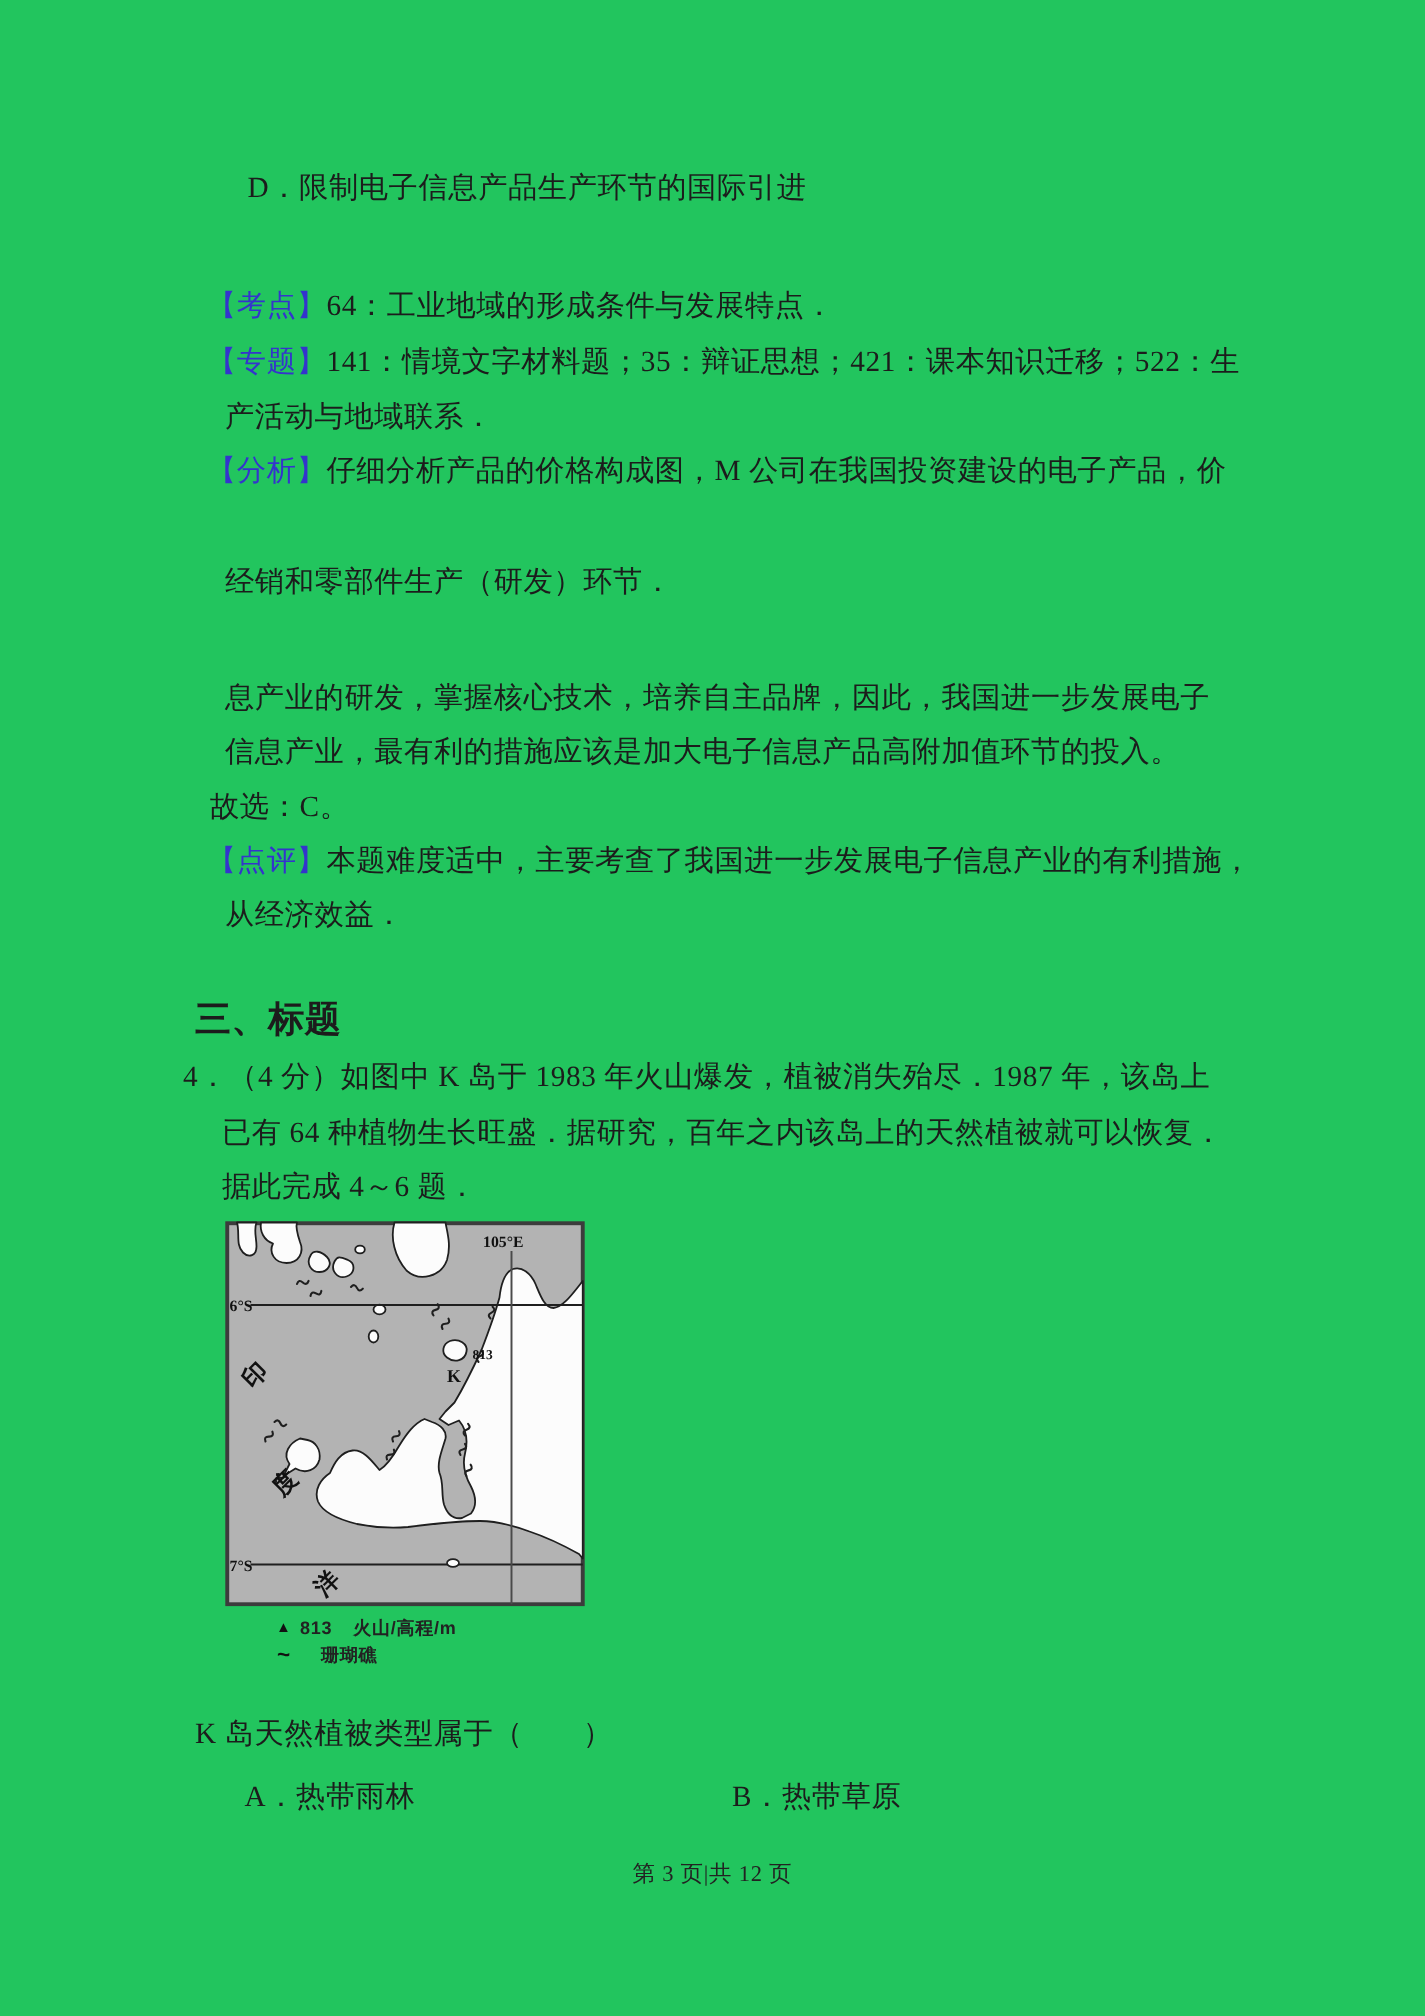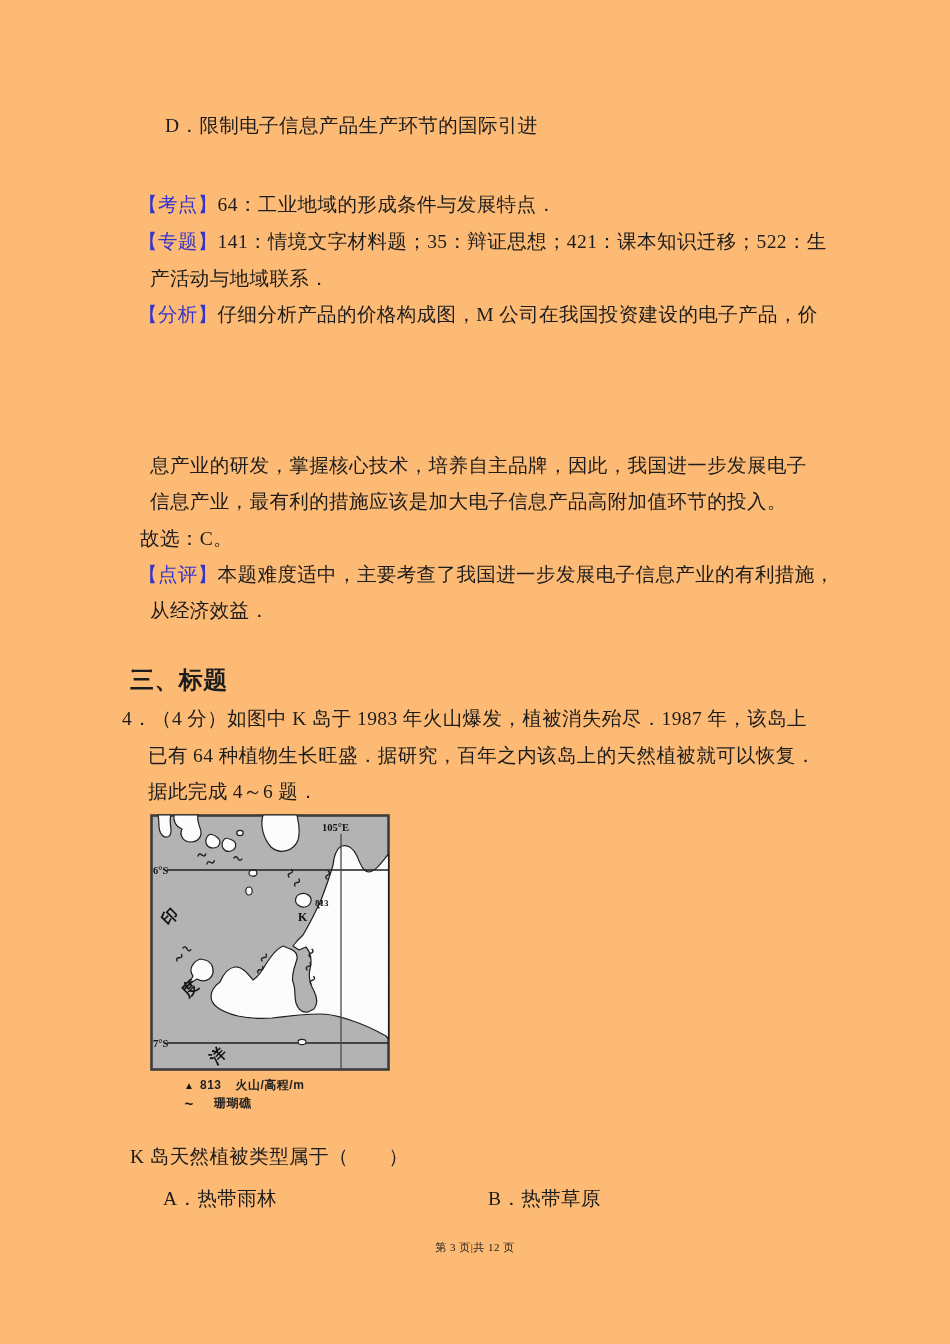--- a/index.html
+++ b/index.html
@@ -1,44 +1,45 @@
 <!DOCTYPE html>
 <html><head>
 <meta charset="utf-8">
 <style>
   html,body{margin:0;padding:0;background:#ffffff;}
-  .page{position:relative;width:950px;height:1344px;background:#fdba74;overflow:hidden;
+  .page{position:relative;width:950px;height:1344px;background:#22c55e;overflow:hidden;
         font-family:"Liberation Serif","DejaVu Serif",serif;color:#1c1c1c;}
   .ln{position:absolute;font-size:19.5px;line-height:27px;white-space:pre;letter-spacing:0.4px;}
   .lbl{color:#3434cd;}
   .sec-title{font-family:"Liberation Sans","DejaVu Sans",sans-serif;font-weight:bold;font-size:24px;}
   .map-wrap{position:absolute;left:150px;top:814px;width:240px;height:257px;}
   .legend{position:absolute;left:178px;top:1076px;font-family:"Liberation Sans","DejaVu Sans",sans-serif;
           font-size:12px;font-weight:600;color:#222;}
   .leg-row{display:flex;align-items:center;height:18px;}
   .leg-sym{display:inline-block;width:22px;text-align:center;font-size:10px;color:#111;}
   .leg-sym.tilde{font-size:15px;font-weight:bold;}
   .leg-num{margin-right:14px;letter-spacing:0.5px;}
   .leg-txt{letter-spacing:0.5px;}
-  .footer{position:absolute;left:0;top:1240px;width:950px;text-align:center;font-size:11px;color:#222;letter-spacing:0.5px;}
+  .footer{position:absolute;left:0;top:1240px;width:950px;text-align:center;font-size:15px;color:#222;letter-spacing:0.5px;}
   svg text{font-family:"Liberation Serif","DejaVu Serif",serif;fill:#111;}
 </style>
 </head>
 <body>
 
 <div class="page">
 
   <div class="ln" style="left:165px;top:112px">D．限制电子信息产品生产环节的国际引进</div>
 
   <div class="ln" style="left:138px;top:191px"><span class="lbl">【考点】</span><span>64：工业地域的形成条件与发展特点．</span></div>
 
   <div class="ln" style="left:138px;top:228px"><span class="lbl">【专题】</span><span>141：情境文字材料题；35：辩证思想；421：课本知识迁移；522：生</span></div>
   <div class="ln" style="left:150px;top:265px">产活动与地域联系．</div>
 
   <div class="ln" style="left:138px;top:301px"><span class="lbl">【分析】</span><span>仔细分析产品的价格构成图，M 公司在我国投资建设的电子产品，价</span></div>
+  <div class="ln" style="left:150px;top:375px">经销和零部件生产（研发）环节．</div>
 
   <div class="ln" style="left:150px;top:488px">信息产业，最有利的措施应该是加大电子信息产品高附加值环节的投入。</div>
   <div class="ln" style="left:150px;top:452px">息产业的研发，掌握核心技术，培养自主品牌，因此，我国进一步发展电子</div>
 
   <div class="ln" style="left:140px;top:525px">故选：C。</div>
 
   <div class="ln" style="left:138px;top:561px"><span class="lbl">【点评】</span><span>本题难度适中，主要考查了我国进一步发展电子信息产业的有利措施，</span></div>
   <div class="ln" style="left:150px;top:597px">从经济效益．</div>
 
   <div class="ln sec-title" style="left:130px;top:666px">三、标题</div>

